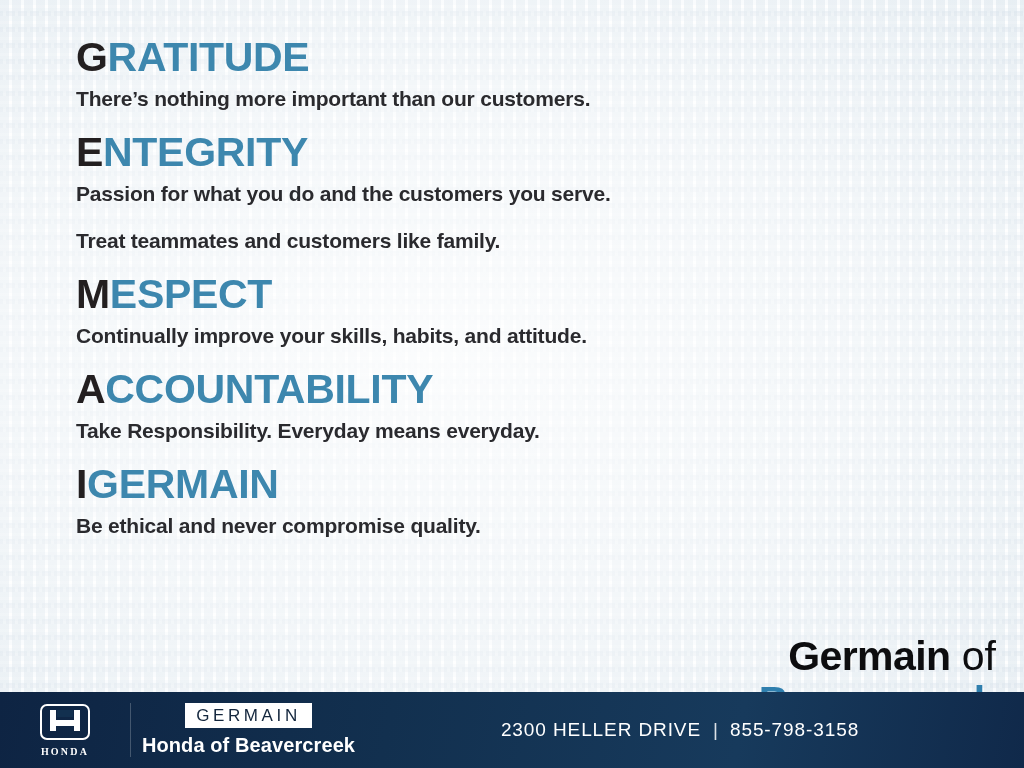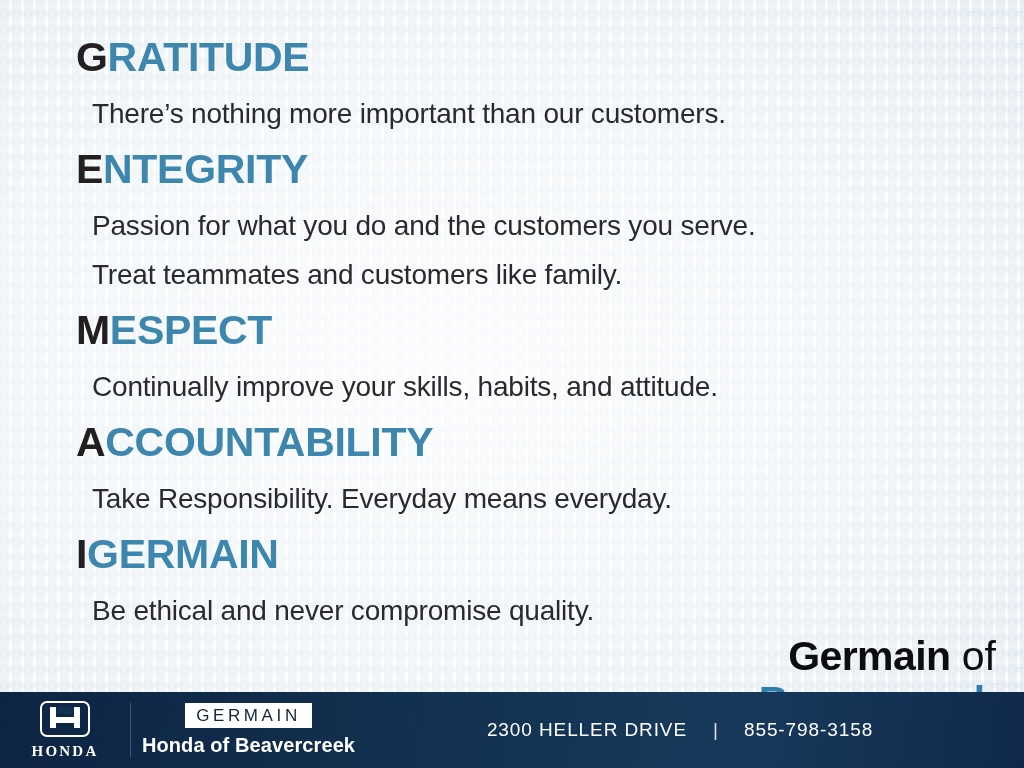--- a/index.html
+++ b/index.html
@@ -69,26 +69,26 @@
     white-space: nowrap;
   }
   .value-heading .first {
     color: #231f20;
   }
   .value-heading .rest {
     color: #3d87ae;
   }
   .value-sub {
     font-family: "Liberation Sans", sans-serif;
-    font-weight: normal;
-    font-size: 28px;
+    font-weight: bold;
+    font-size: 21px;
     line-height: 33px;
     color: #2a2a2e;
     letter-spacing: -0.2px;
-    margin: 16px;
+    margin: 0;
     white-space: nowrap;
   }
 
   
   #dealer-lockup {
     position: absolute;
     right: 28px;
     top: 636px;
     z-index: 4;
     text-align: left;
@@ -173,21 +173,21 @@
     left: 15px;
     right: 15px;
     top: 4px;
     height: 7px;
     background: #12304f;
   }
   .honda-wordmark {
     margin-top: 6px;
     font-family: "Liberation Serif", serif;
     font-weight: bold;
-    font-size: 15px;
+    font-size: 10px;
     letter-spacing: 2.2px;
     color: #ffffff;
   }
 
   .footer-divider {
     width: 1px;
     height: 54px;
     background: rgba(255,255,255,0.22);
   }
 
@@ -218,21 +218,21 @@
     font-size: 20px;
     color: #ffffff;
     letter-spacing: 0.1px;
   }
 
   .footer-right {
     flex: 1;
     display: flex;
     align-items: center;
     justify-content: center;
-    gap: 26px;
+    gap: 12px;
     padding-right: 24px;
   }
   .footer-right .addr,
   .footer-right .phone {
     font-family: "Liberation Sans", sans-serif;
     font-size: 19px;
     color: #ffffff;
     letter-spacing: 0.9px;
   }
   .footer-right .sep {

